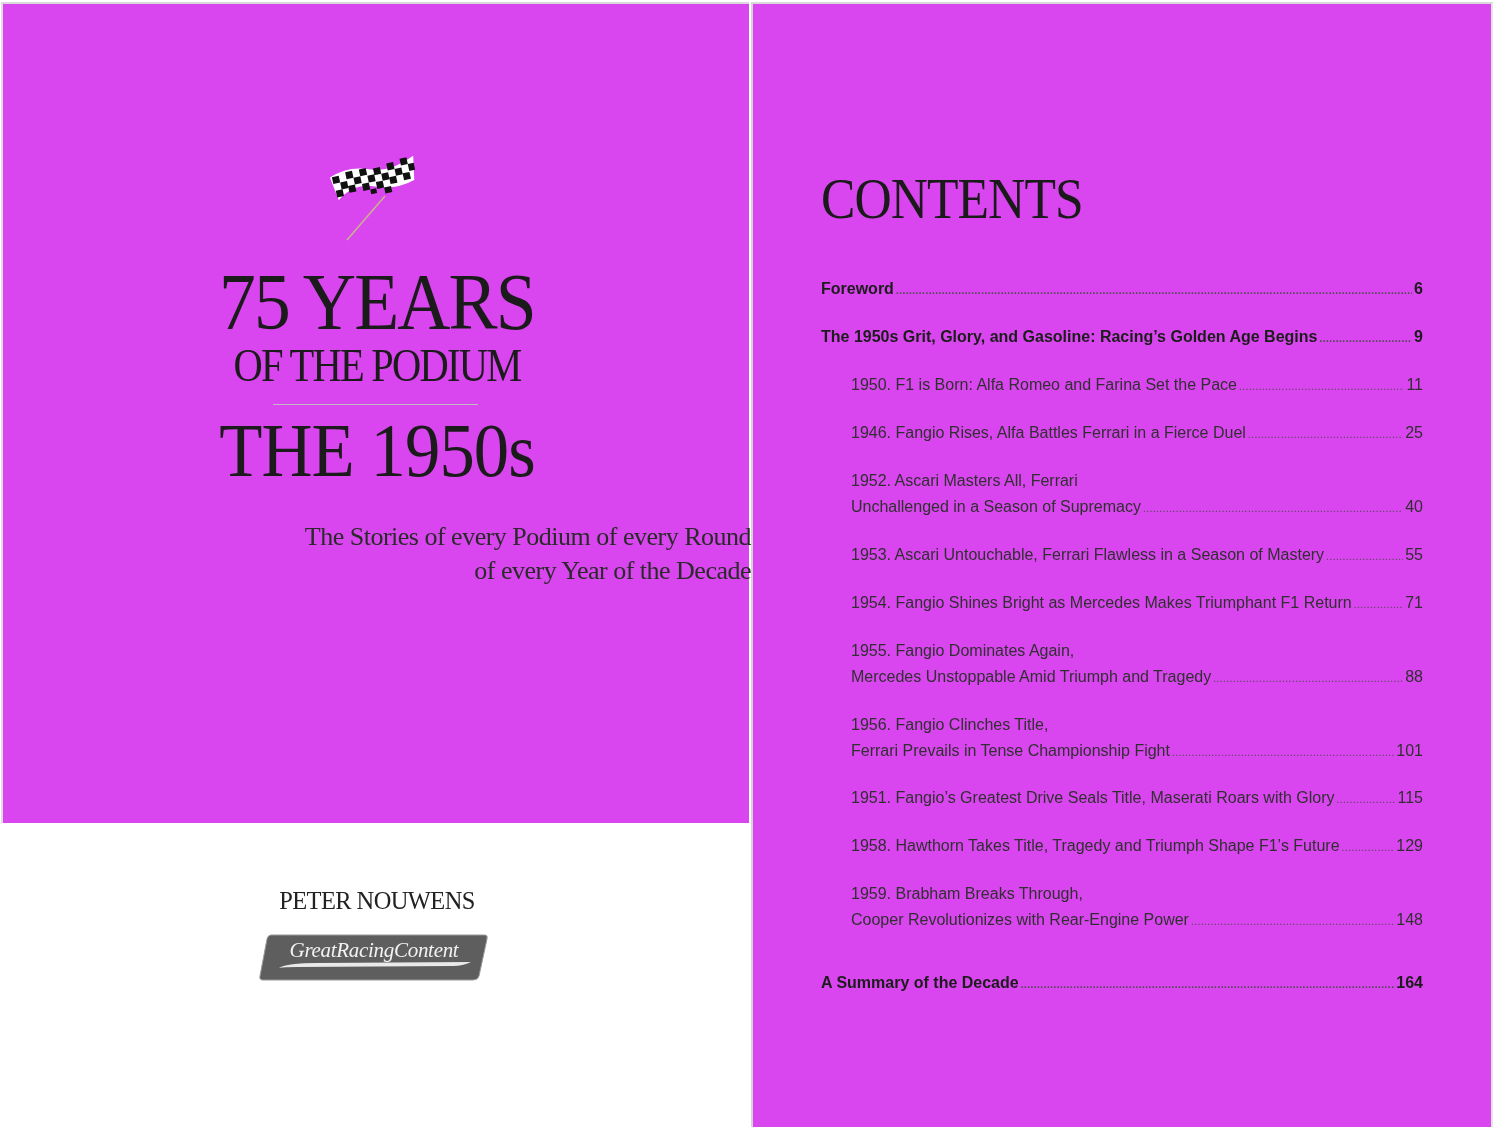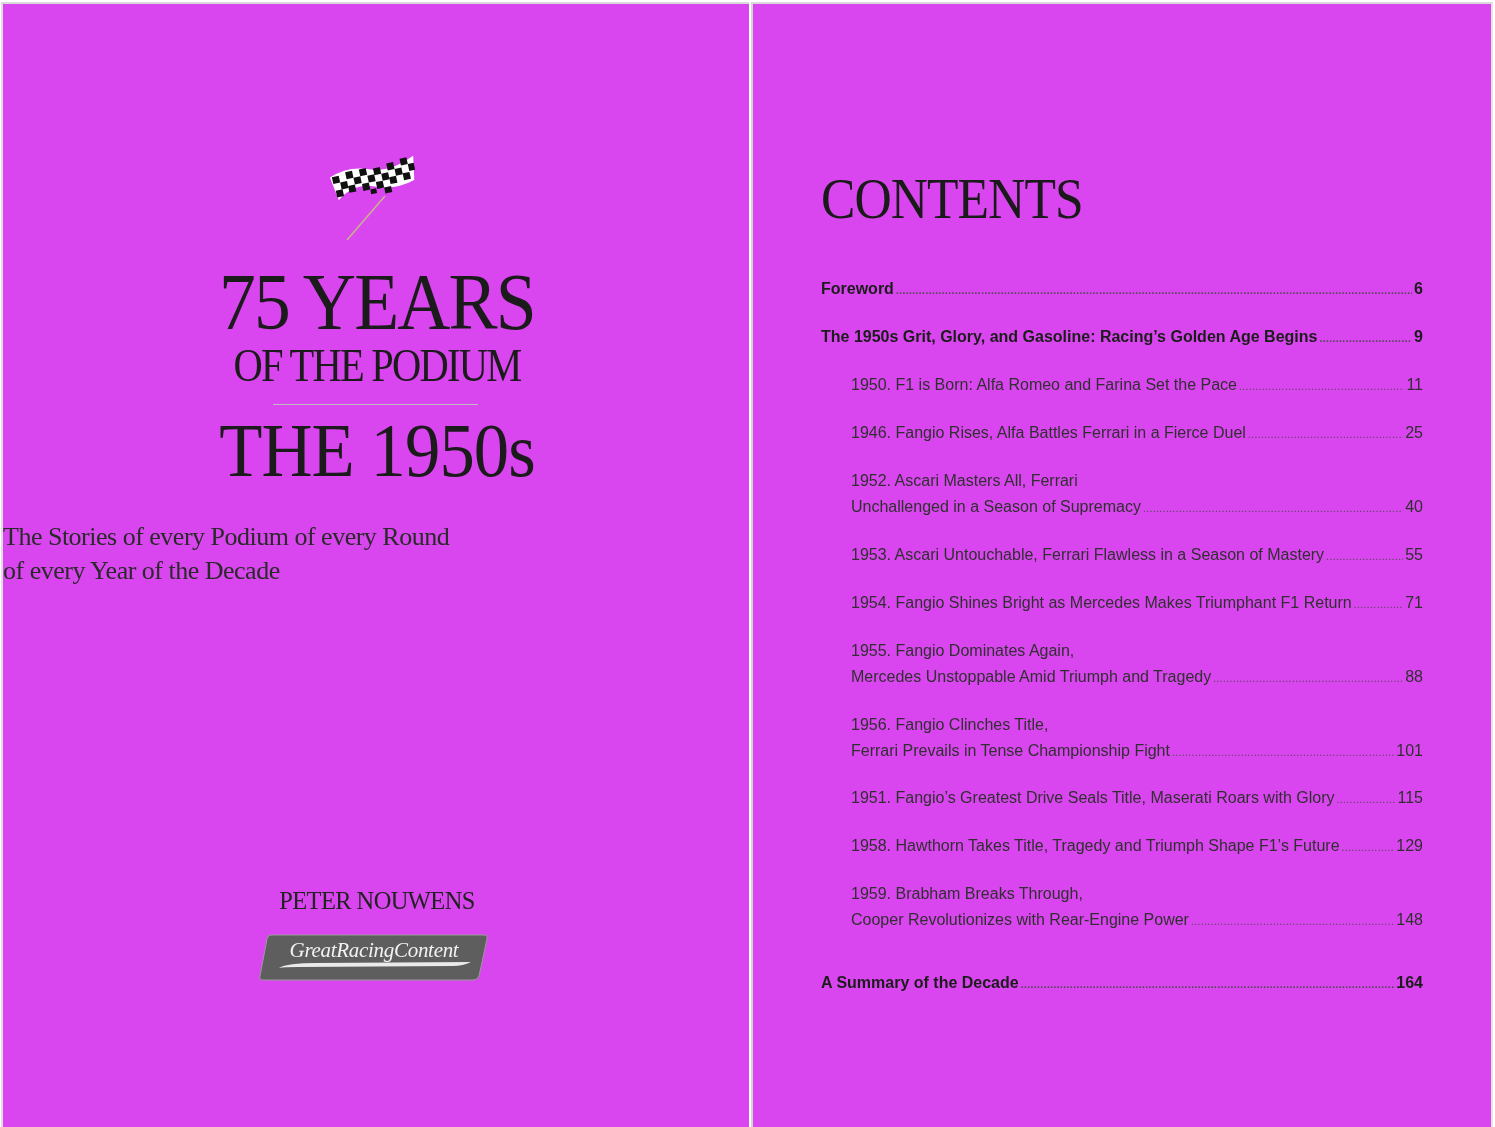--- a/index.html
+++ b/index.html
@@ -2,33 +2,33 @@
 <html><head>
   <meta charset="utf-8">
   <style>
     html, body { margin: 0; padding: 0; background: #ffffff; }
     body { width: 1495px; height: 1127px; position: relative; overflow: hidden; font-family: "Liberation Sans", sans-serif; }
 
     .spread { position: absolute; left: 0; top: 0; width: 1495px; height: 1127px; background: #ffffff; }
 
     
     .page { position: absolute; top: 2px; background: #d946ef; box-sizing: border-box; }
-    .page-left { left: 1px; width: 748px; height: 1125px; border-top: 2px solid #d9d9d9; border-left: 2px solid #dedede; }
+    .page-left { left: 1px; width: 748px; height: 821px; border-top: 2px solid #d9d9d9; border-left: 2px solid #dedede; }
     .page-right { left: 751px; width: 742px; height: 1125px; border-top: 2px solid #d9d9d9; border-left: 2px solid #d4d4d4; border-right: 2px solid #e4e4e4; }
 
     
     .flag { position: absolute; left: 322px; top: 150px; width: 100px; height: 88px; }
 
     .title-block { position: absolute; left: 0; width: 748px; text-align: center; color: #1b1b1b; font-family: "Liberation Serif", "DejaVu Serif", serif; }
     .title-line1 { top: 254px; font-size: 80px; line-height: 88px; letter-spacing: -2px; transform: scaleX(0.92); }
     .title-line2 { top: 336px; font-size: 46px; line-height: 52px; letter-spacing: -2px; transform: scaleX(0.88); }
     .title-rule { position: absolute; left: 270px; top: 400px; width: 205px; height: 1px; background: #bdbdbd; }
     .title-line3 { top: 404px; font-size: 76px; line-height: 84px; letter-spacing: -1px; transform: scaleX(0.93); }
 
-    .subtitle { position: absolute; left: 0; top: 516px; width: 748px; text-align: left; font-family: "Liberation Serif", "DejaVu Serif", serif; font-size: 26px; line-height: 34px; color: #2a2a2a; letter-spacing: -0.5px; }
+    .subtitle { position: absolute; left: 0; top: 516px; width: 748px; text-align: right; font-family: "Liberation Serif", "DejaVu Serif", serif; font-size: 26px; line-height: 34px; color: #2a2a2a; letter-spacing: -0.5px; }
 
     .author { position: absolute; left: 0; top: 880px; width: 748px; text-align: center; font-family: "Liberation Serif", "DejaVu Serif", serif; font-size: 26px; line-height: 34px; color: #222; letter-spacing: -0.6px; transform: scaleX(0.94); }
 
     .publisher-logo { position: absolute; left: 254px; top: 928px; width: 232px; height: 52px; }
 
     
     .contents-heading { position: absolute; left: 68px; top: 160px; font-family: "Liberation Serif", "DejaVu Serif", serif; font-size: 56px; line-height: 70px; color: #1a1a1a; letter-spacing: -1px; transform: scaleX(0.92); transform-origin: left center; }
 
     .toc { position: absolute; left: 68px; width: 602px; font-family: "Liberation Sans", "DejaVu Sans", sans-serif; color: #262626; }
     .toc-entry { position: absolute; left: 0; width: 602px; font-size: 16px; line-height: 26px; }

